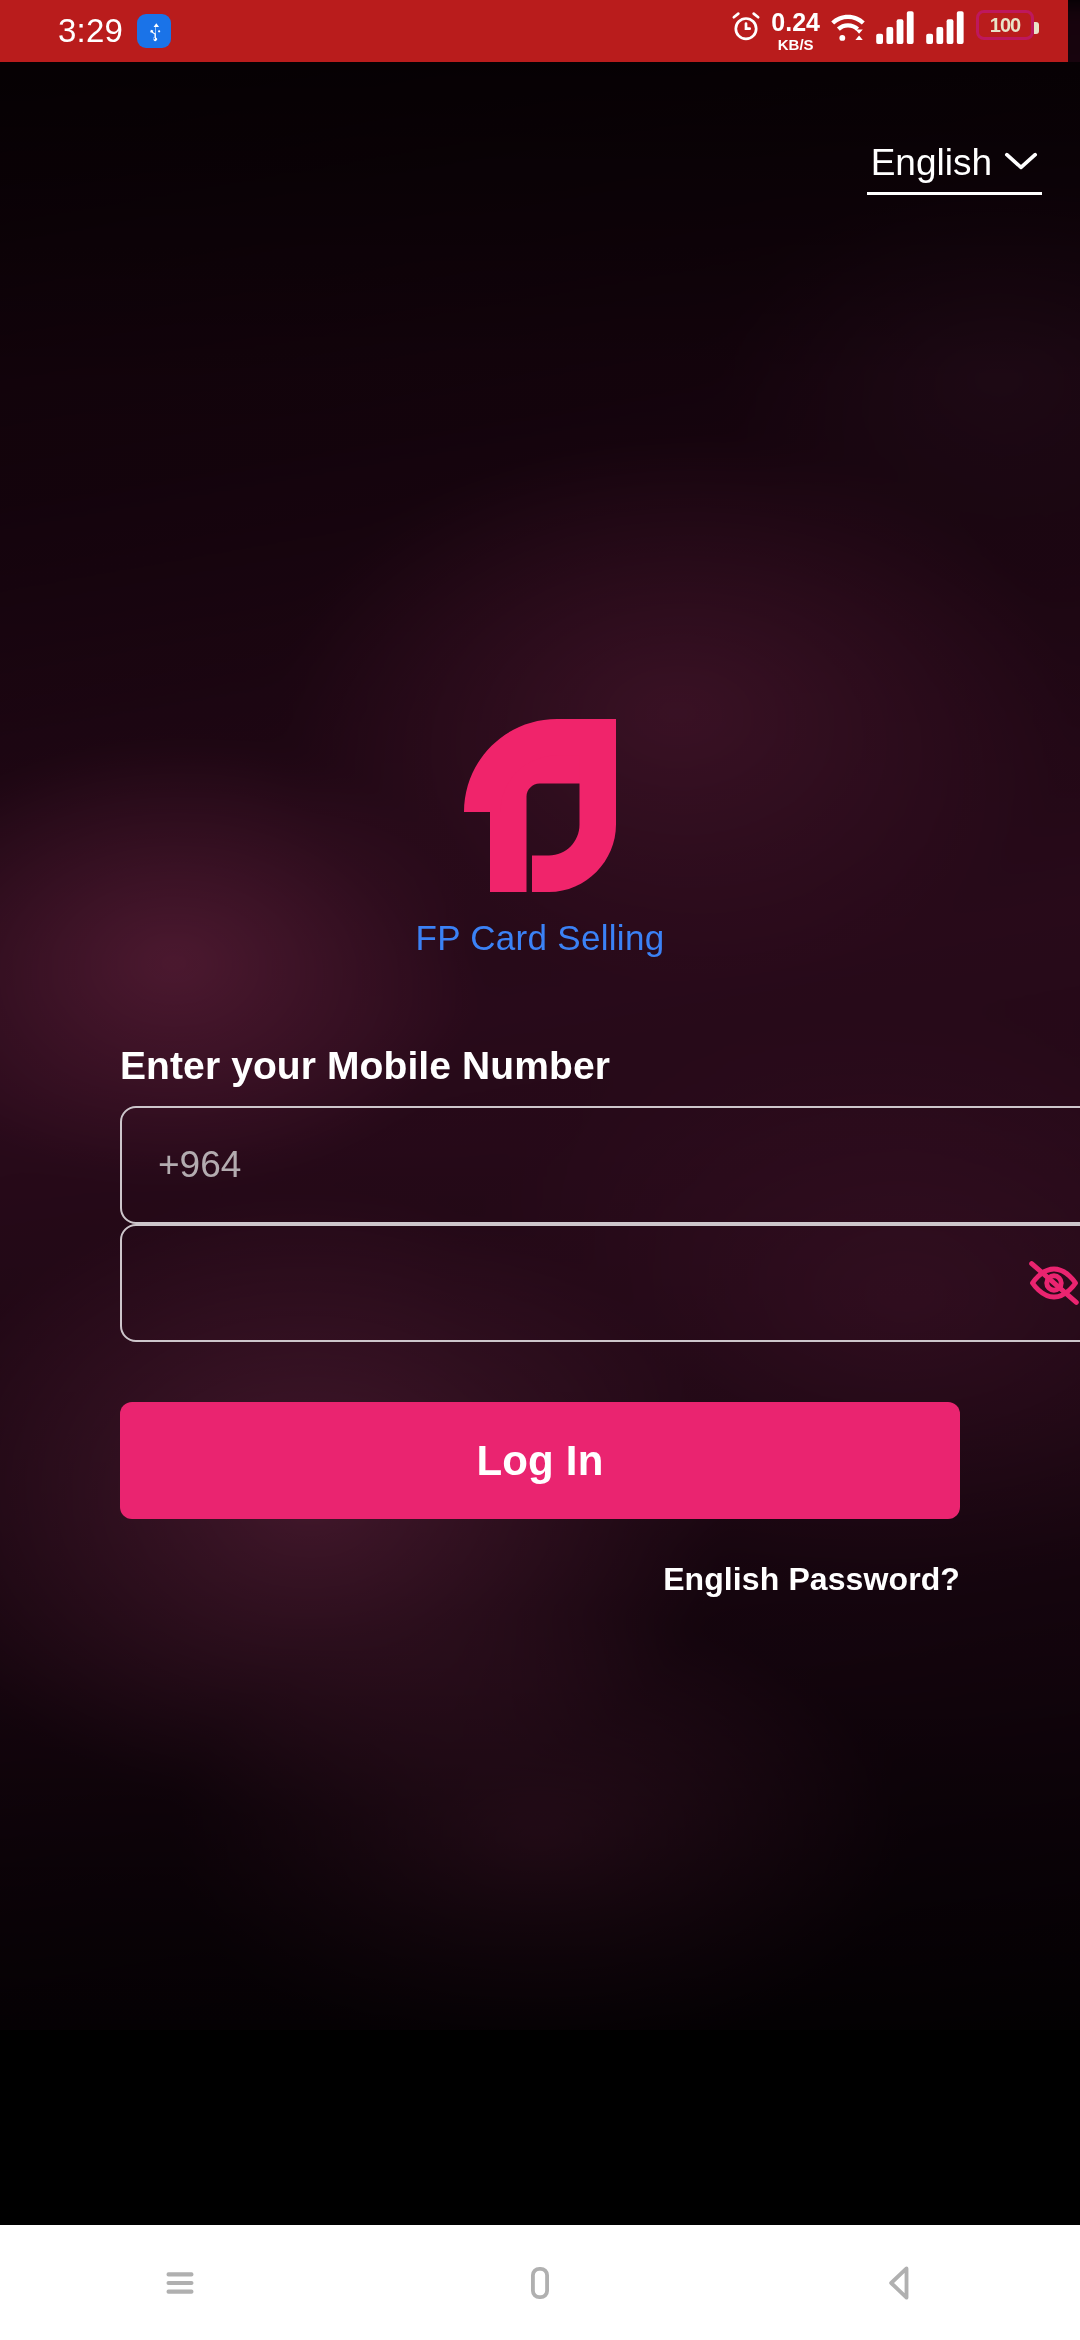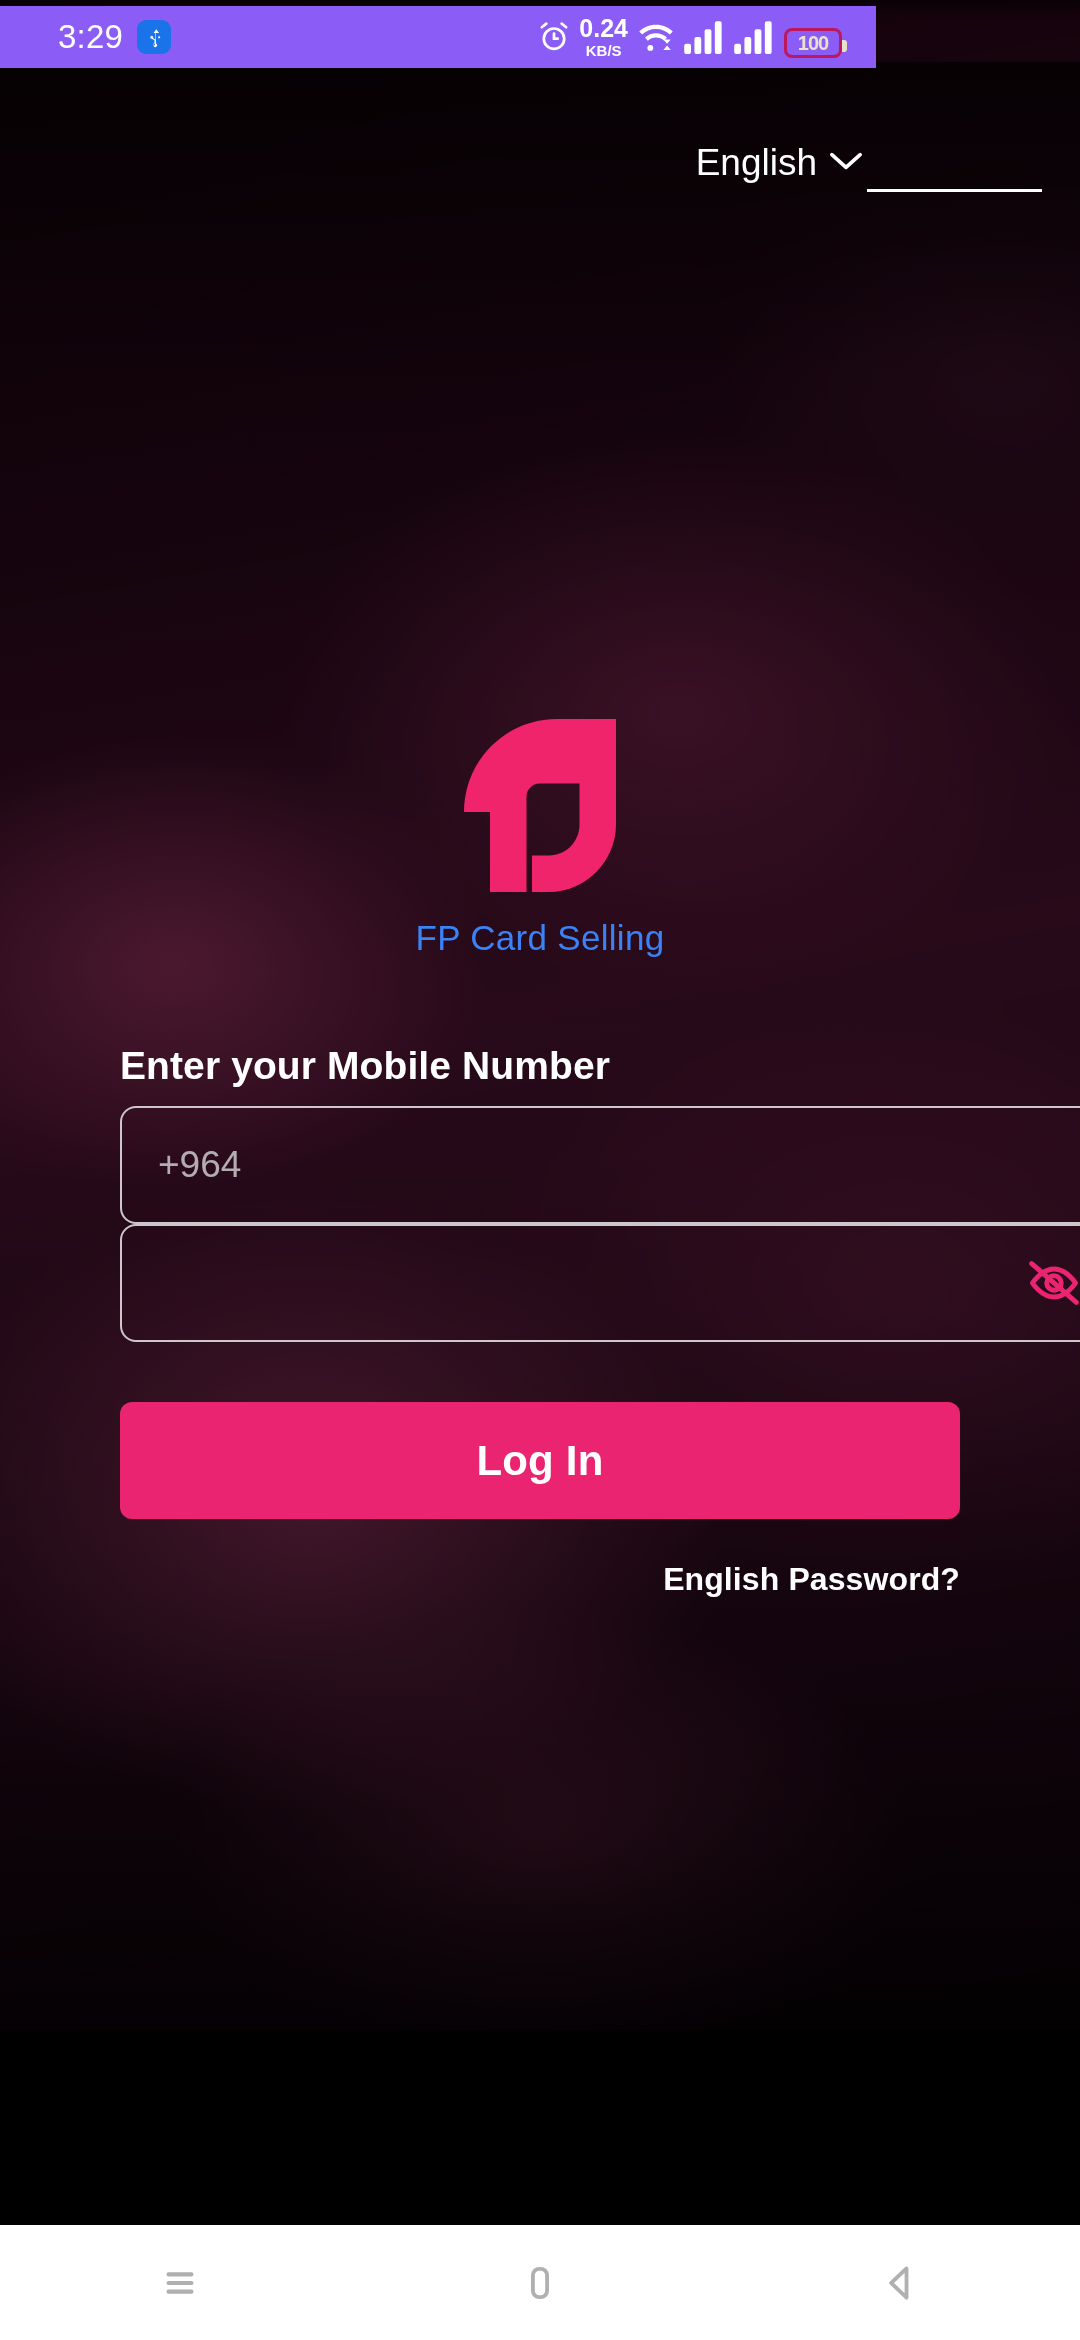--- a/index.html
+++ b/index.html
@@ -29,51 +29,51 @@
   #bg-dark-overlay {
     position:absolute; left:0; top:62px; width:1080px; height:1968px;
     background:linear-gradient(to bottom, rgba(0,0,0,.72) 0%, rgba(0,0,0,.34) 16%, rgba(0,0,0,.30) 55%, rgba(0,0,0,.46) 82%, rgba(0,0,0,.80) 100%);
   }
   #bg-bottom-black {
     position:absolute; left:0; top:2030px; width:1080px; height:195px; background:#000;
   }
 
   
   #status-bar {
-    position:absolute; left:0; top:6px; width:876px; height:62px;
-    background:#8b5cf6;
+    position:absolute; left:0; top:0; width:1068px; height:62px;
+    background:#b91c1c;
     display:flex; align-items:center; z-index:40;
   }
   .sb-left { display:flex; align-items:center; gap:14px; padding-left:58px; }
   .sb-time { color:#fff; font-size:33px; letter-spacing:.2px; }
   .usb-badge {
     width:34px; height:34px; border-radius:9px; background:#1a73e8;
     display:flex; align-items:center; justify-content:center;
   }
   .sb-right {
-    margin-left:auto; display:flex; align-items:flex-end; gap:8px; padding-right:34px;
+    margin-left:auto; display:flex; align-items:flex-start; gap:8px; padding-right:34px;
   }
   .net-speed { display:flex; flex-direction:column; align-items:center; line-height:1; }
   .net-speed .n1 { color:#fff; font-size:25px; font-weight:bold; }
   .net-speed .n2 { color:#fff; font-size:15px; font-weight:bold; margin-top:2px; }
   .batt {
     display:flex; align-items:center; justify-content:center;
     width:58px; height:30px; border:3px solid #be185d; border-radius:8px;
     position:relative;
   }
   .batt:after {
     content:""; position:absolute; right:-8px; top:9px; width:5px; height:12px;
     background:#e8e3c8; border-radius:0 3px 3px 0;
   }
   .batt span { color:#e8e3c8; font-size:20px; font-weight:bold; letter-spacing:-1px; }
 
   
   #lang-select {
     position:absolute; right:38px; top:142px; z-index:30;
-    display:flex; flex-direction:row; align-items:flex-end;
+    display:flex; flex-direction:column; align-items:flex-end;
   }
   .lang-row { display:flex; align-items:center; gap:12px; padding:0 4px 8px 4px; }
   .lang-label { color:#fff; font-size:37px; }
   #lang-underline { width:175px; height:3px; background:#fff; }
 
   
   #brand {
     position:absolute; left:0; top:700px; width:1080px; z-index:30;
     display:flex; flex-direction:column; align-items:center;
   }

